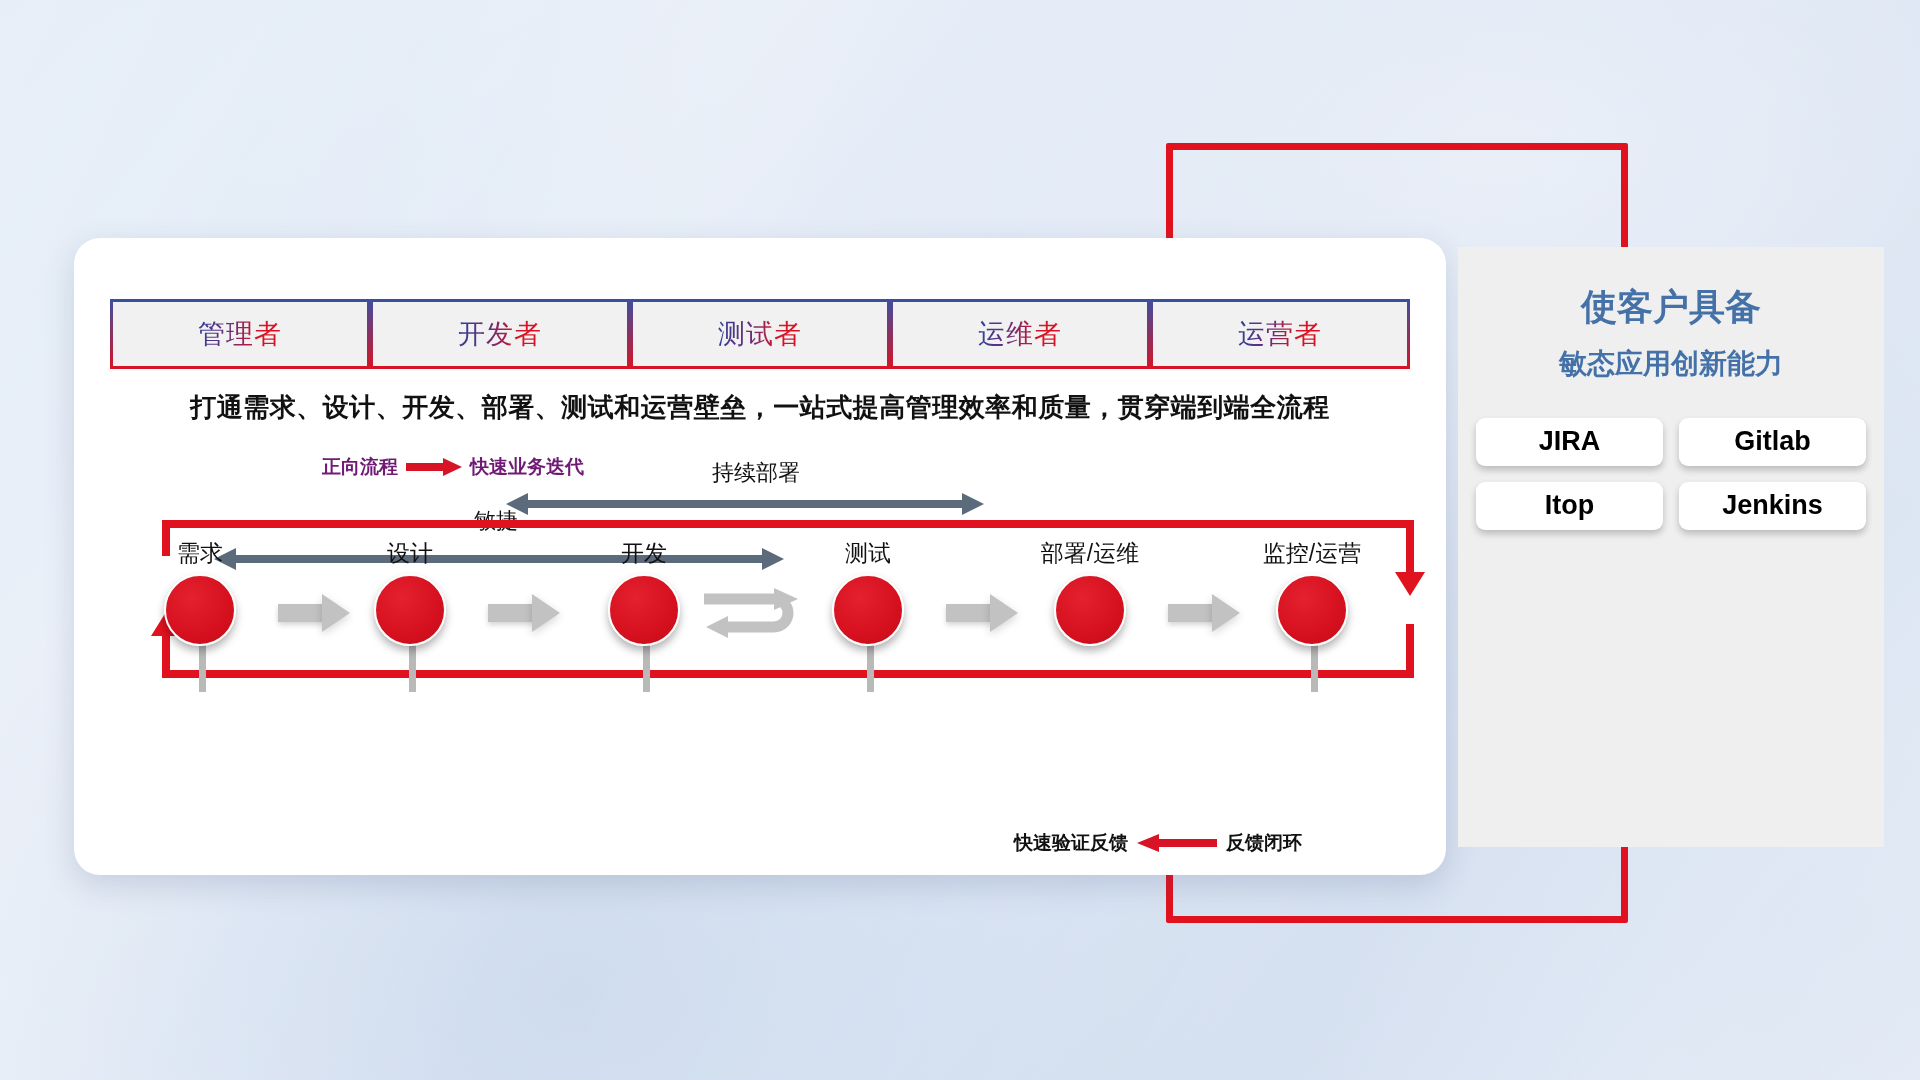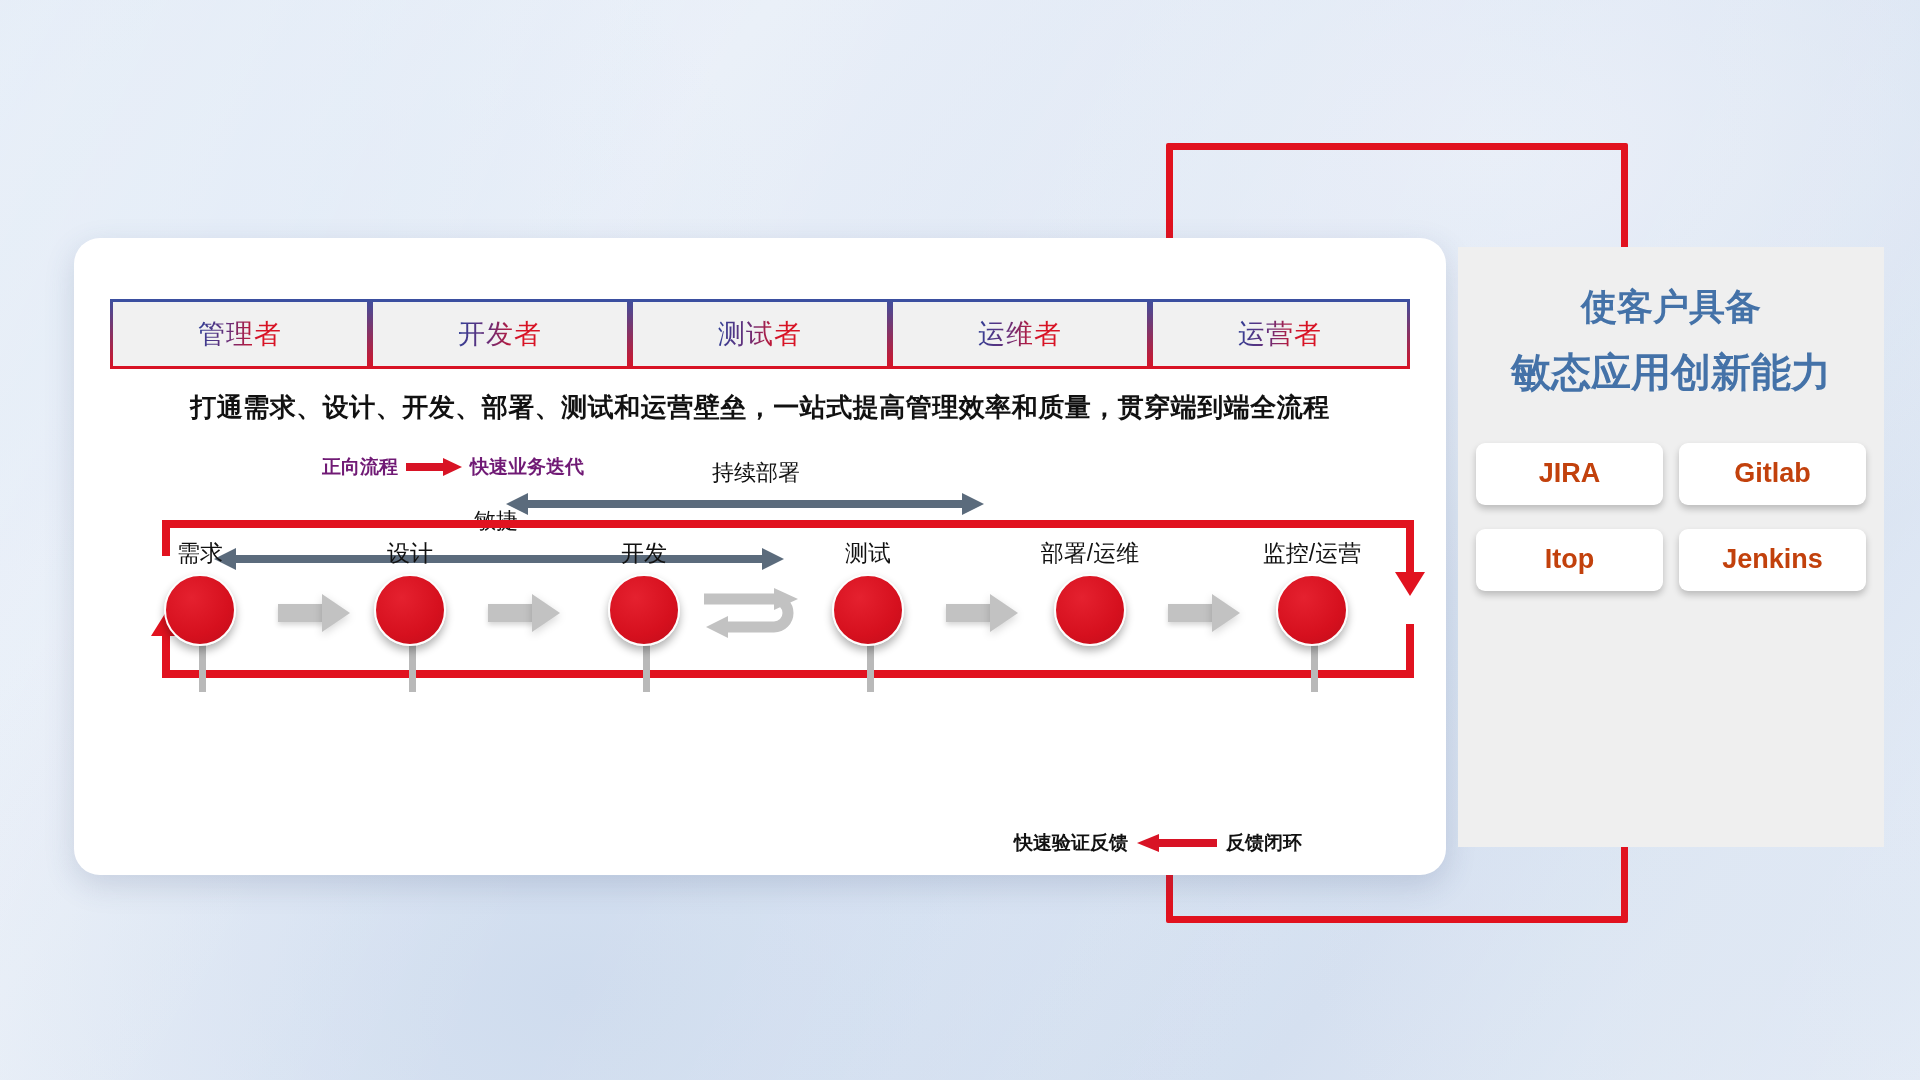--- a/index.html
+++ b/index.html
@@ -121,29 +121,28 @@
   .red-arrow-l .head{position:absolute;left:0;top:0;width:0;height:0;
     border-top:9px solid transparent;border-bottom:9px solid transparent;border-right:22px solid #d81325;}
 
   
   #panel{
     position:absolute;left:1458px;top:247px;width:426px;height:600px;
     background:#efefef;
   }
   #panel-title{padding:34px 10px 0;text-align:center;color:#4472a8;font-weight:700;line-height:1.42;}
   #panel-title .l1{font-size:36px;display:block;}
-  #panel-title .l2{font-size:40px;display:block;margin-top:12px;}
+  #panel-title .l2{font-size:28px;display:block;margin-top:12px;}
   #tools{margin:34px 18px 0;display:flex;flex-wrap:wrap;gap:16px 16px;}
   .tool{
-    background:#fff;border-radius:9px;height:62px;
+    background:#fff;border-radius:9px;height:48px;
     display:flex;align-items:center;justify-content:center;
-    font-size:27px;font-weight:700;color:#c2410c;
+    font-size:27px;font-weight:700;color:#000000;
     box-shadow:0 4px 7px rgba(0,0,0,.22);
     flex:0 0 calc(50% - 8px);
-    margin-top:8px;
   }
   .tool.wide{flex:0 0 100%;}
 </style>
 </head>
 <body>
 
 <div id="bg"></div>
 
 <div id="redframe"></div>
 

